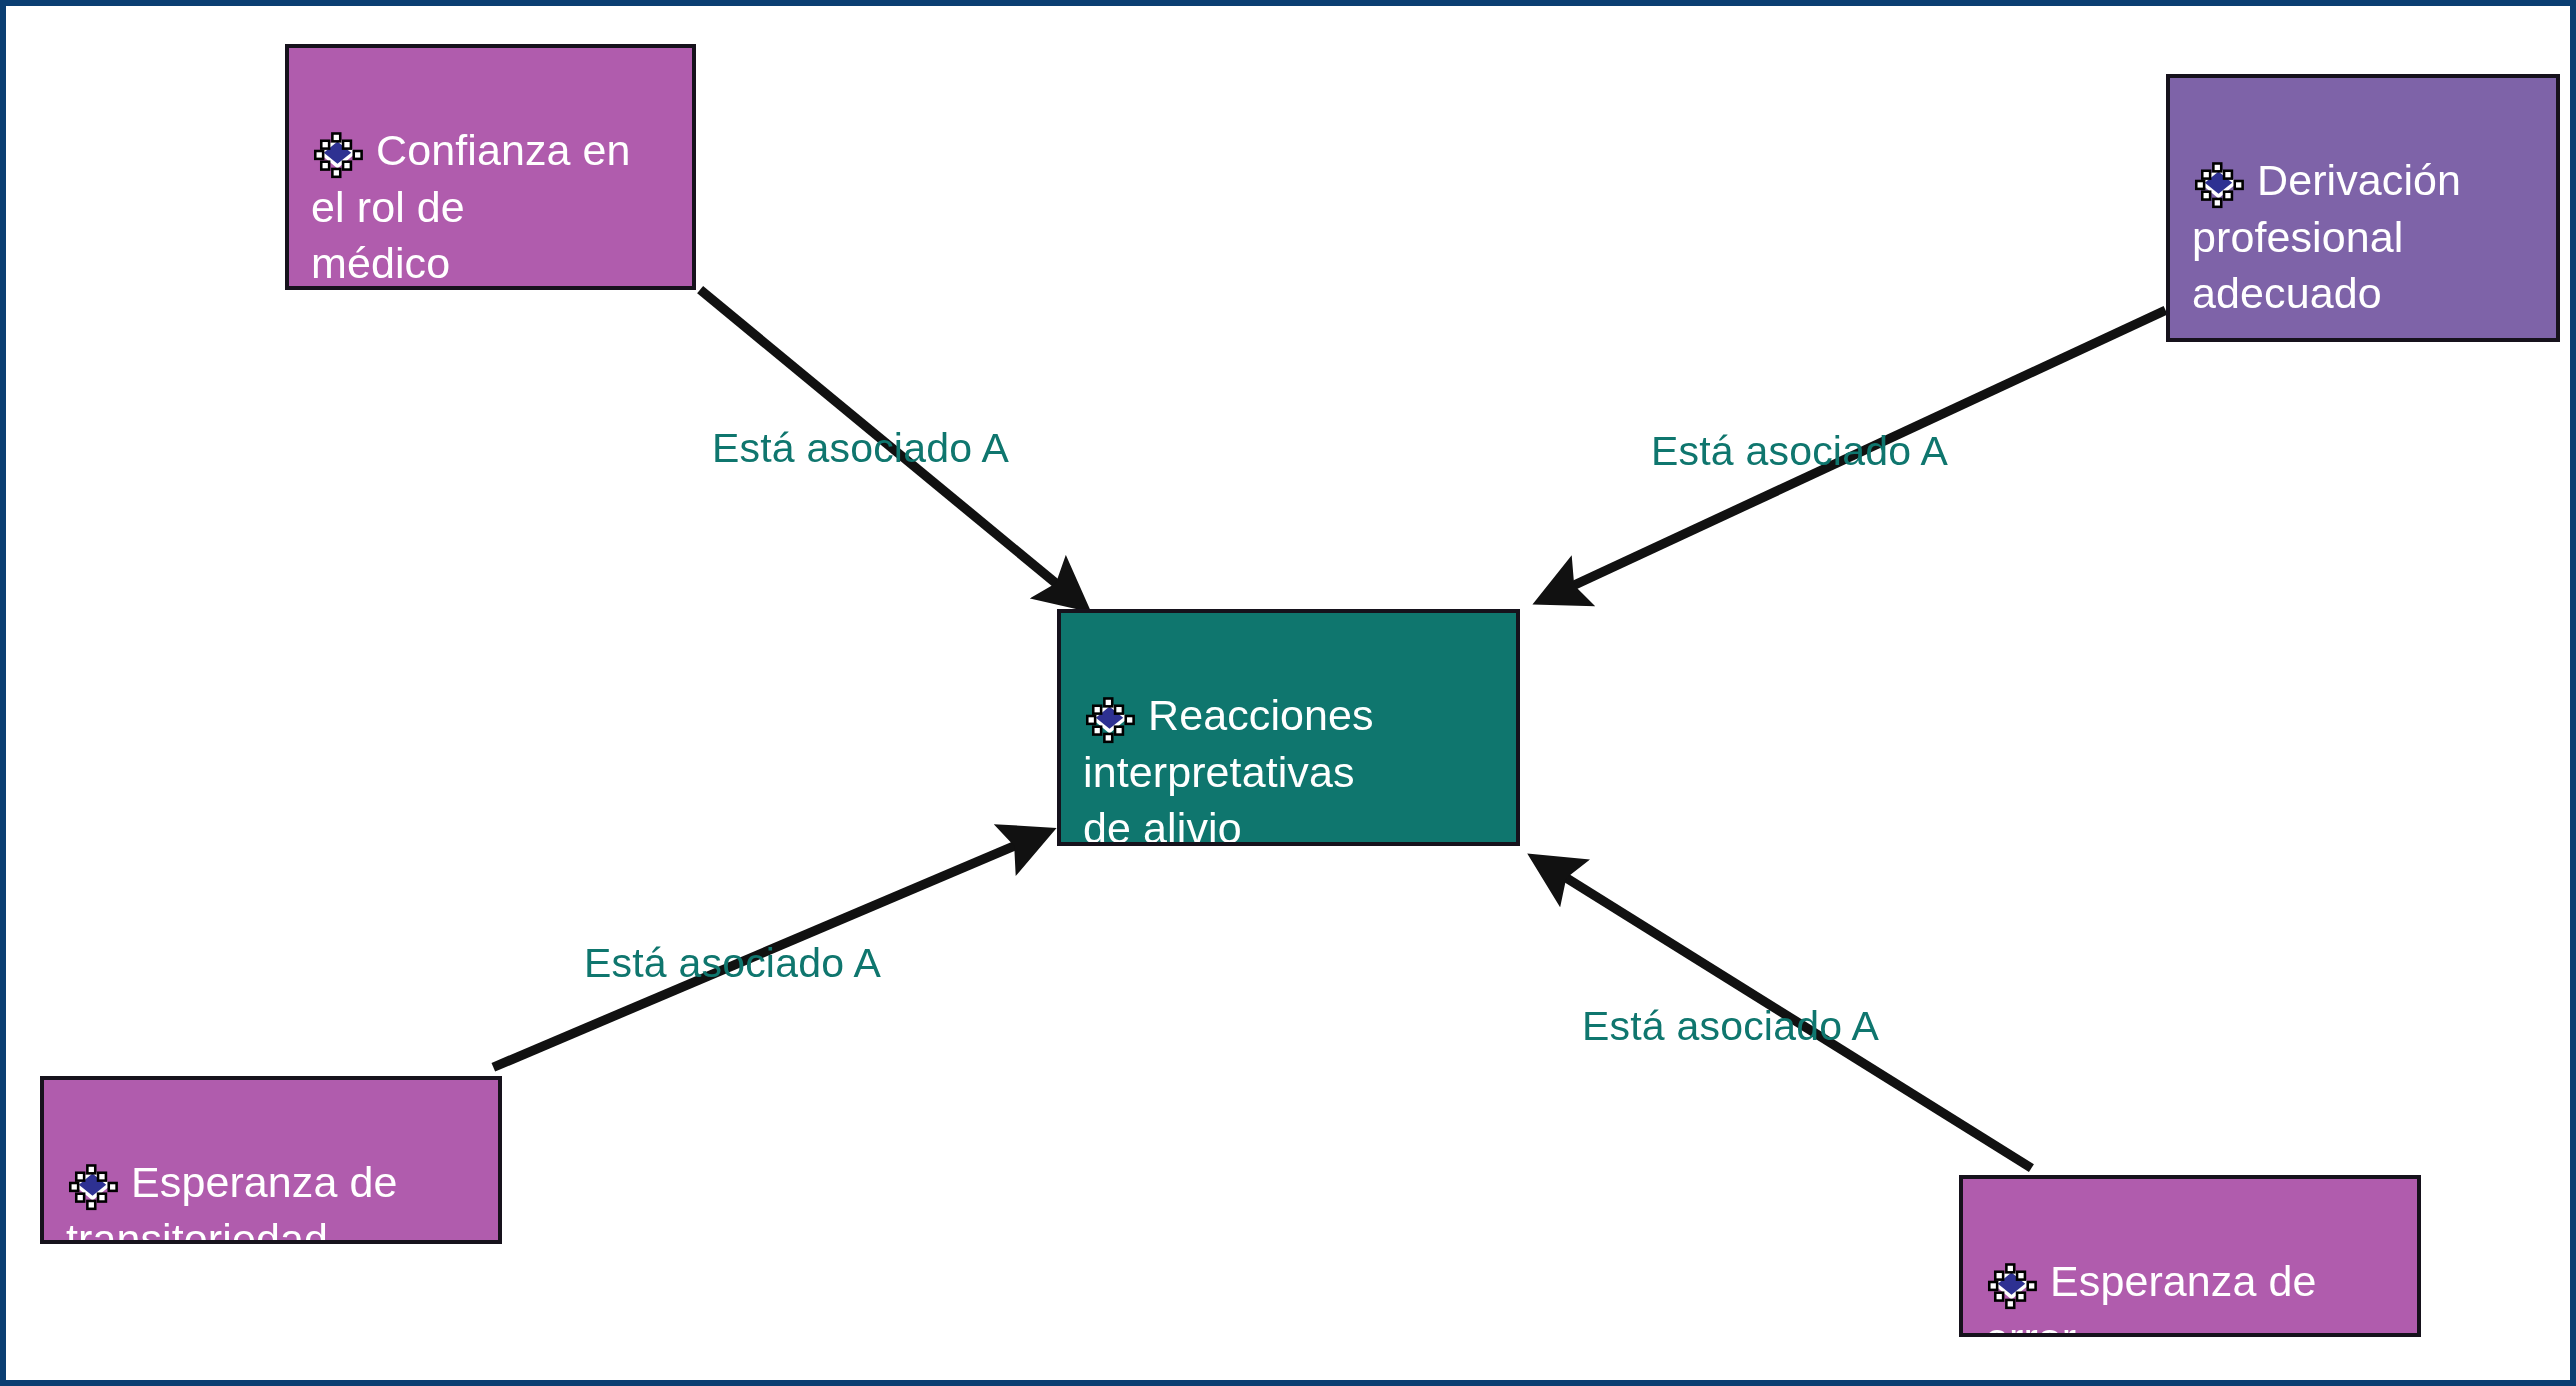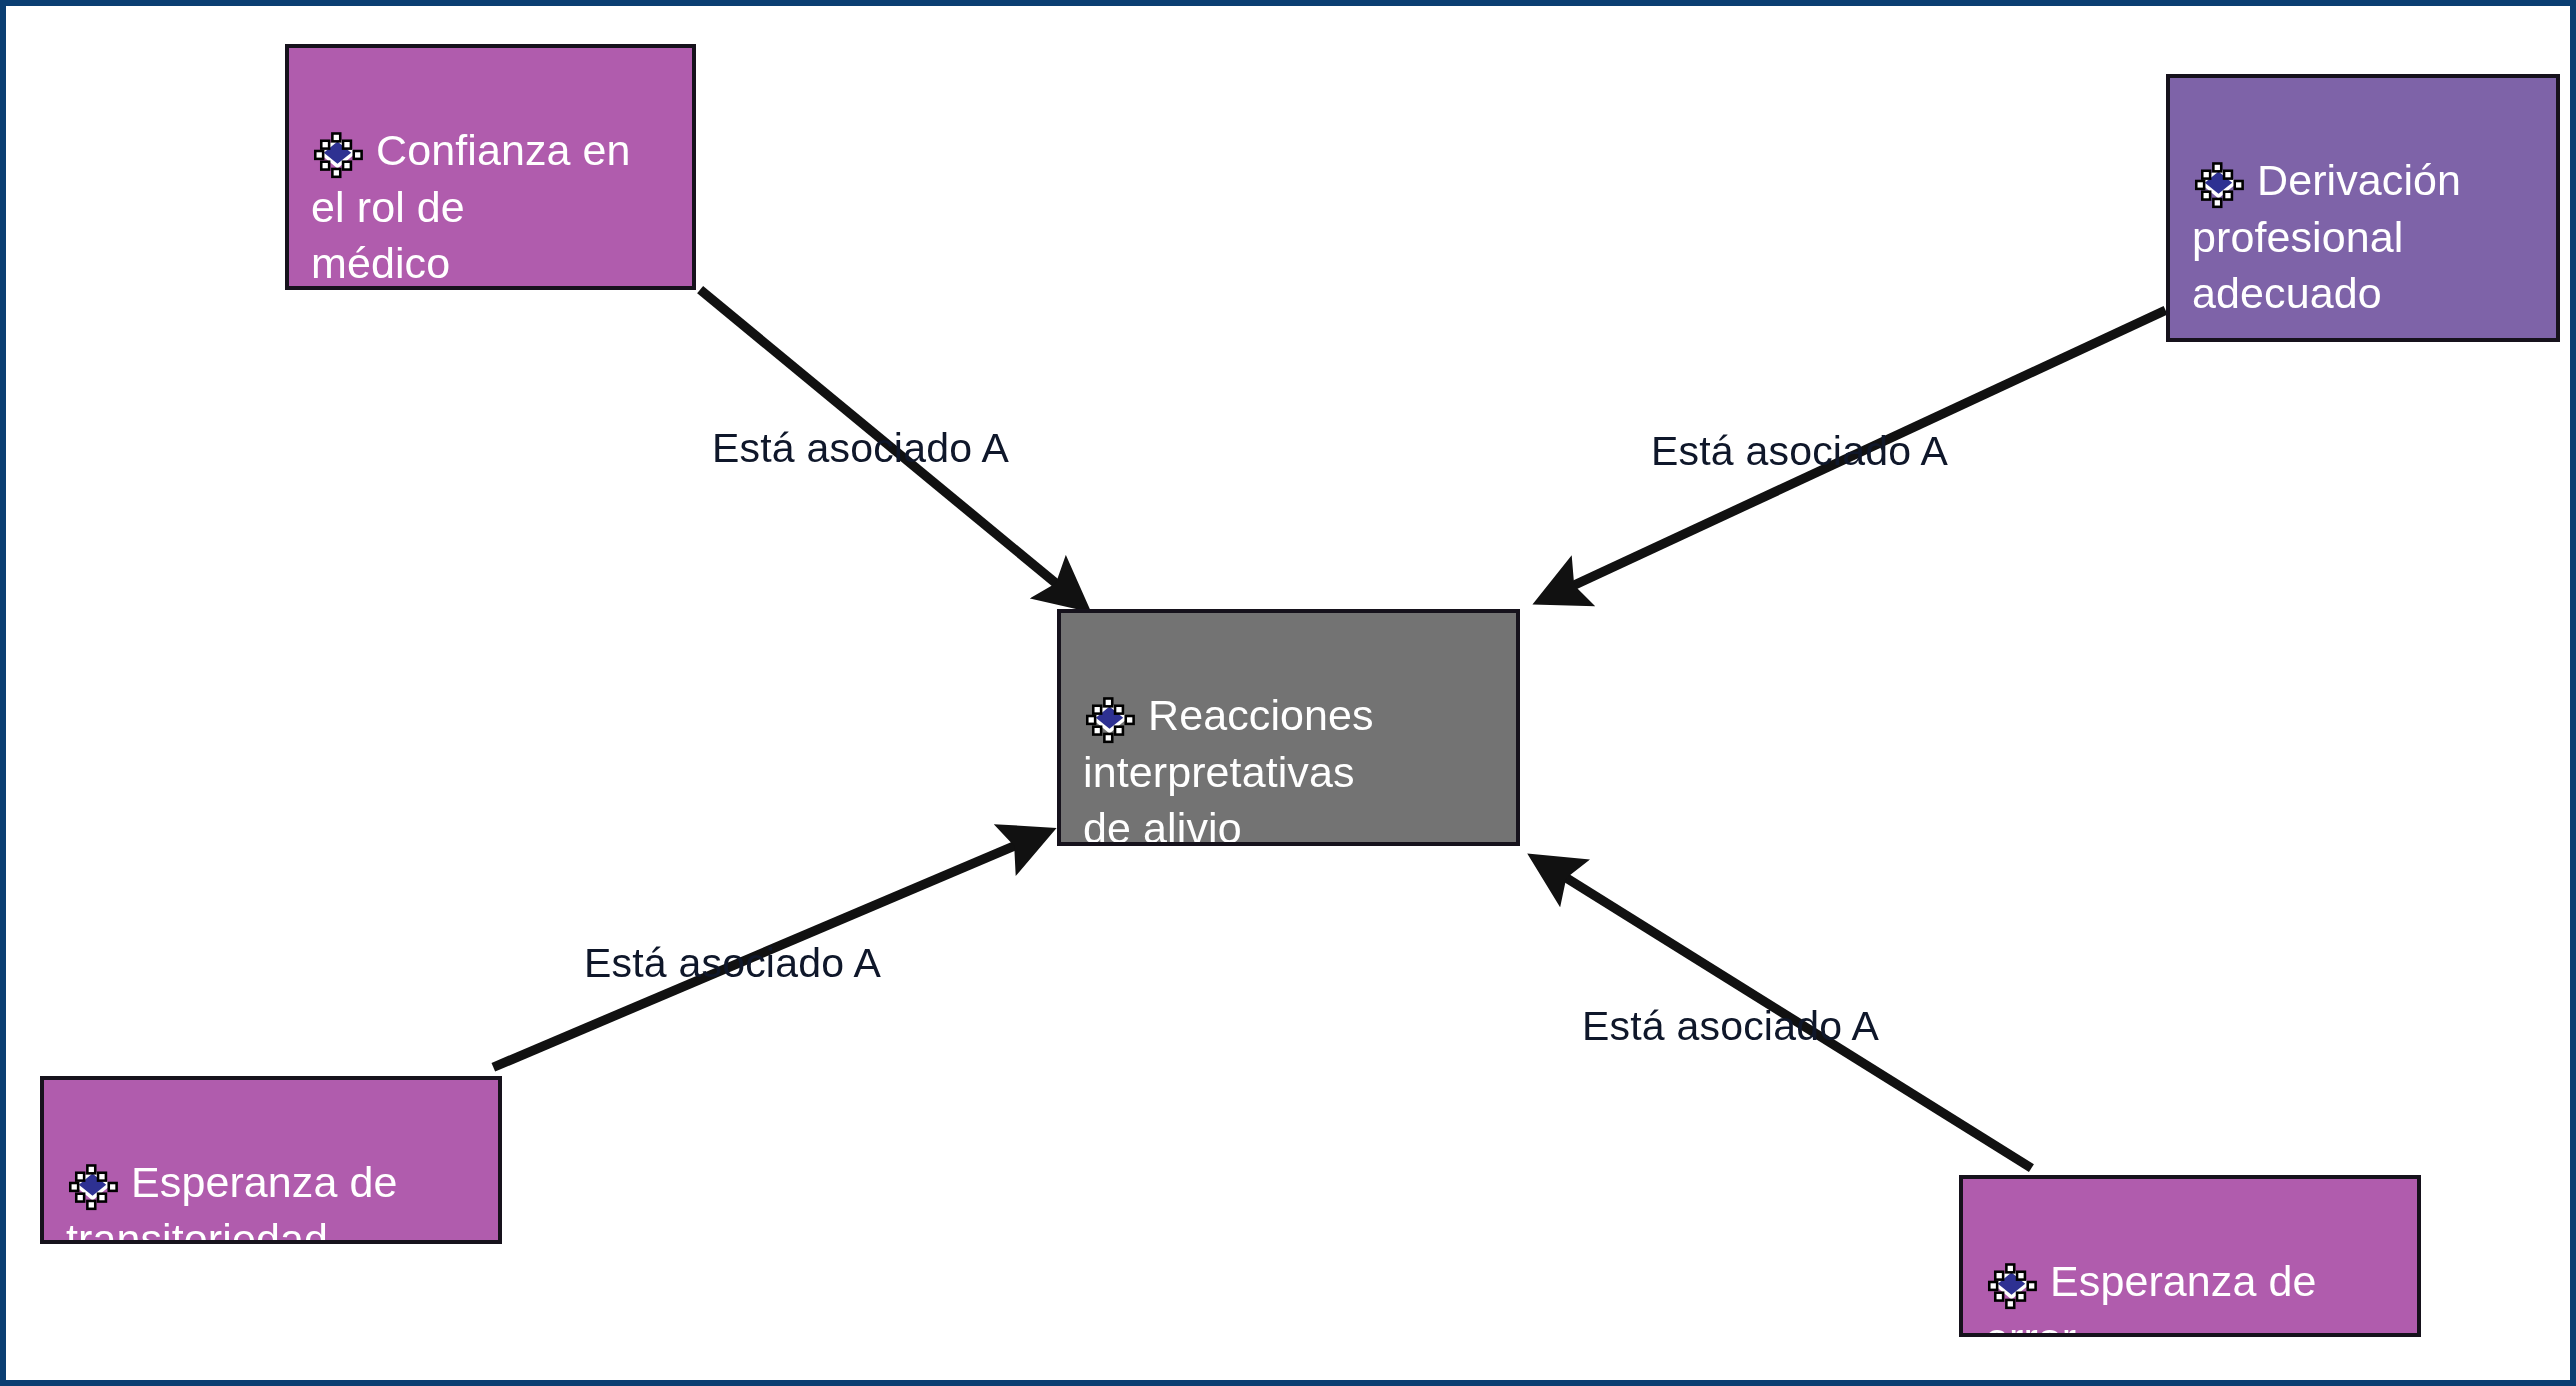--- a/index.html
+++ b/index.html
@@ -46,21 +46,21 @@
     vertical-align: -12px;
     width: 53px;
     height: 53px;
     margin-right: 12px;
     position: relative;
     top: 1.7px;
   }
   .edge-label {
     position: absolute;
     font-size: 41px;
-    color: #0f172a;
+    color: #0f766e;
     white-space: nowrap;
     letter-spacing: 0.2px;
   }
 </style>
 </head>
 <body>
 
 <div id="canvas">
 
   <svg id="edge-layer" viewBox="0 0 3014 1622" width="2576" height="1386" xmlns="http://www.w3.org/2000/svg">
@@ -108,21 +108,21 @@
             <rect x="50" y="25.5" width="9.2" height="9.2" fill="#ffffff" stroke="#000000" stroke-width="3"></rect>
             <rect x="12" y="38" width="9.2" height="9.2" fill="#ffffff" stroke="#000000" stroke-width="3"></rect>
             <rect x="25" y="46.5" width="9.2" height="9.2" fill="#ffffff" stroke="#000000" stroke-width="3"></rect>
             <rect x="37.5" y="38" width="9.2" height="9.2" fill="#ffffff" stroke="#000000" stroke-width="3"></rect>
           </svg></span><span class="node-text">Derivación
 profesional
 adecuado</span>
     </span>
   </div>
 
-  <div class="node" style="left: 1051px; top: 603px; width: 463px; height: 237px; background: #737373; border-color: rgb(22, 18, 28);">
+  <div class="node" style="left: 1051px; top: 603px; width: 463px; height: 237px; background: #0f766e; border-color: rgb(22, 18, 28);">
     <span class="node-inner">
       <span class="node-icon"><svg viewBox="0 0 62 58" width="53" height="50">
             <polygon points="31,9 53,27.5 31,46 9,27.5" fill="#ffffff"></polygon>
             <polygon points="31,14.5 47,27.5 31,40.5 15,27.5" fill="#2e3192"></polygon>
             <rect x="12" y="13.5" width="9.2" height="9.2" fill="#ffffff" stroke="#000000" stroke-width="3"></rect>
             <rect x="25" y="5" width="9.2" height="9.2" fill="#ffffff" stroke="#000000" stroke-width="3"></rect>
             <rect x="37.5" y="13.5" width="9.2" height="9.2" fill="#ffffff" stroke="#000000" stroke-width="3"></rect>
             <rect x="5" y="25.5" width="9.2" height="9.2" fill="#ffffff" stroke="#000000" stroke-width="3"></rect>
             <rect x="50" y="25.5" width="9.2" height="9.2" fill="#ffffff" stroke="#000000" stroke-width="3"></rect>
             <rect x="12" y="38" width="9.2" height="9.2" fill="#ffffff" stroke="#000000" stroke-width="3"></rect>

